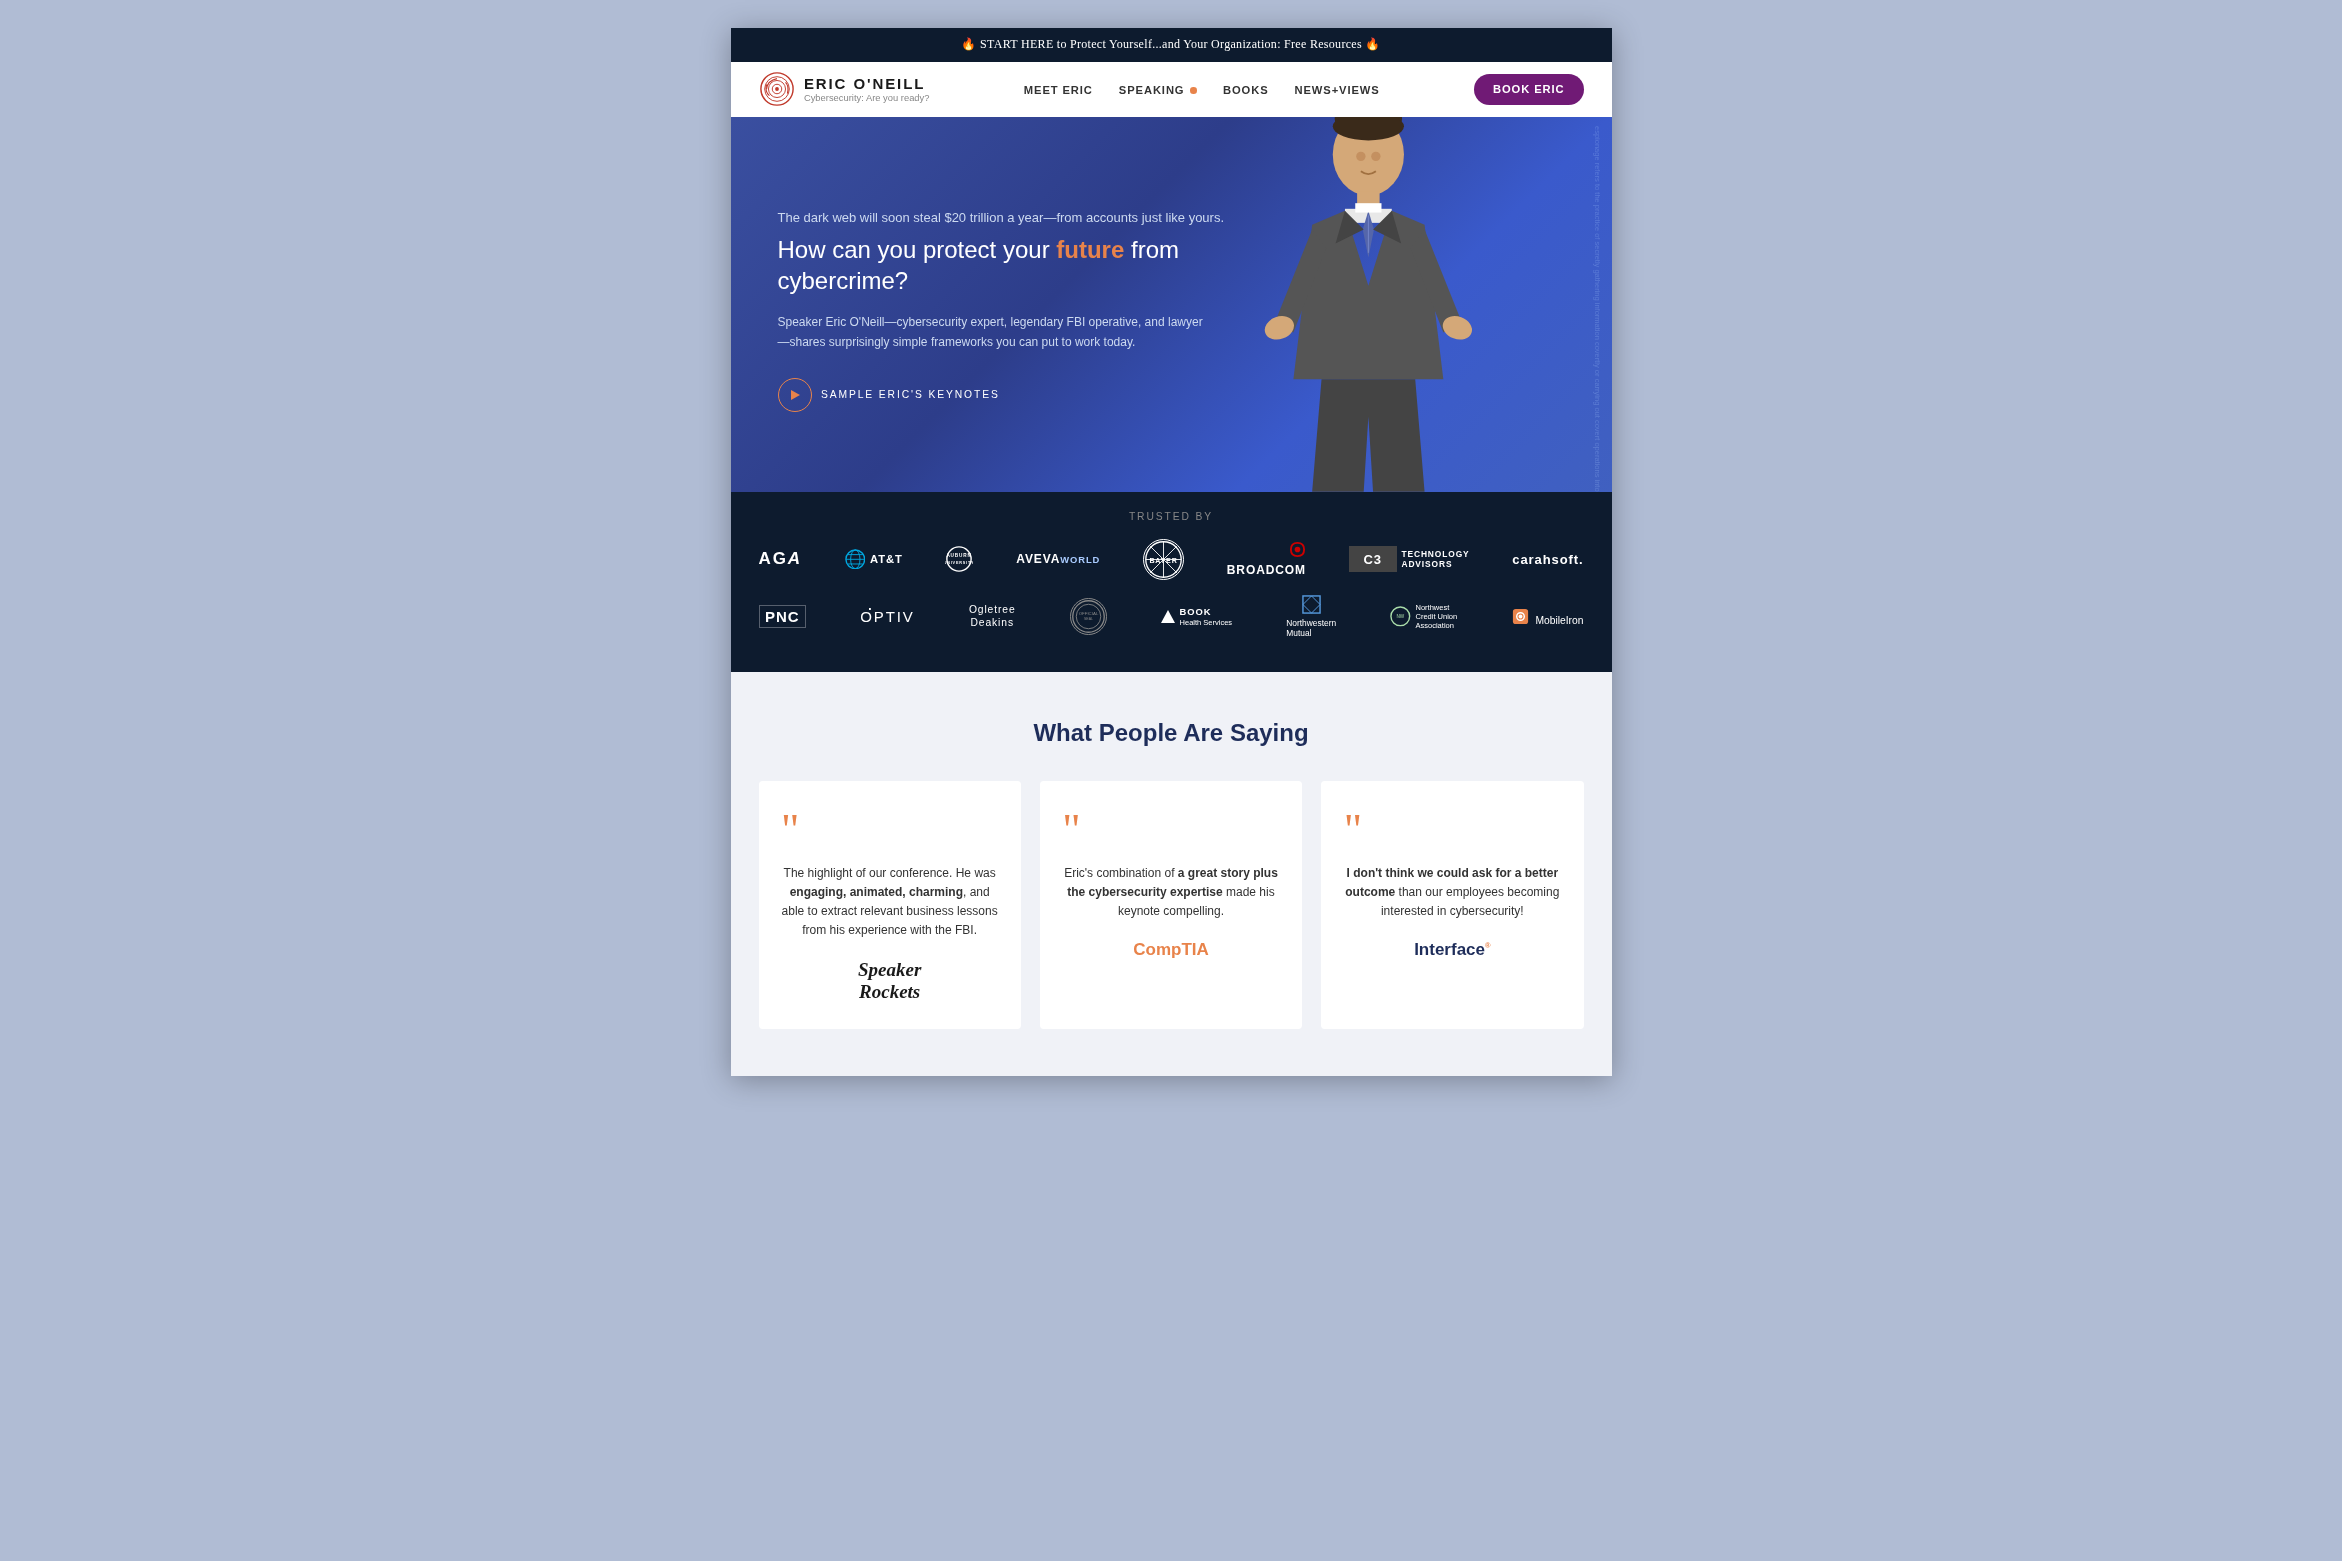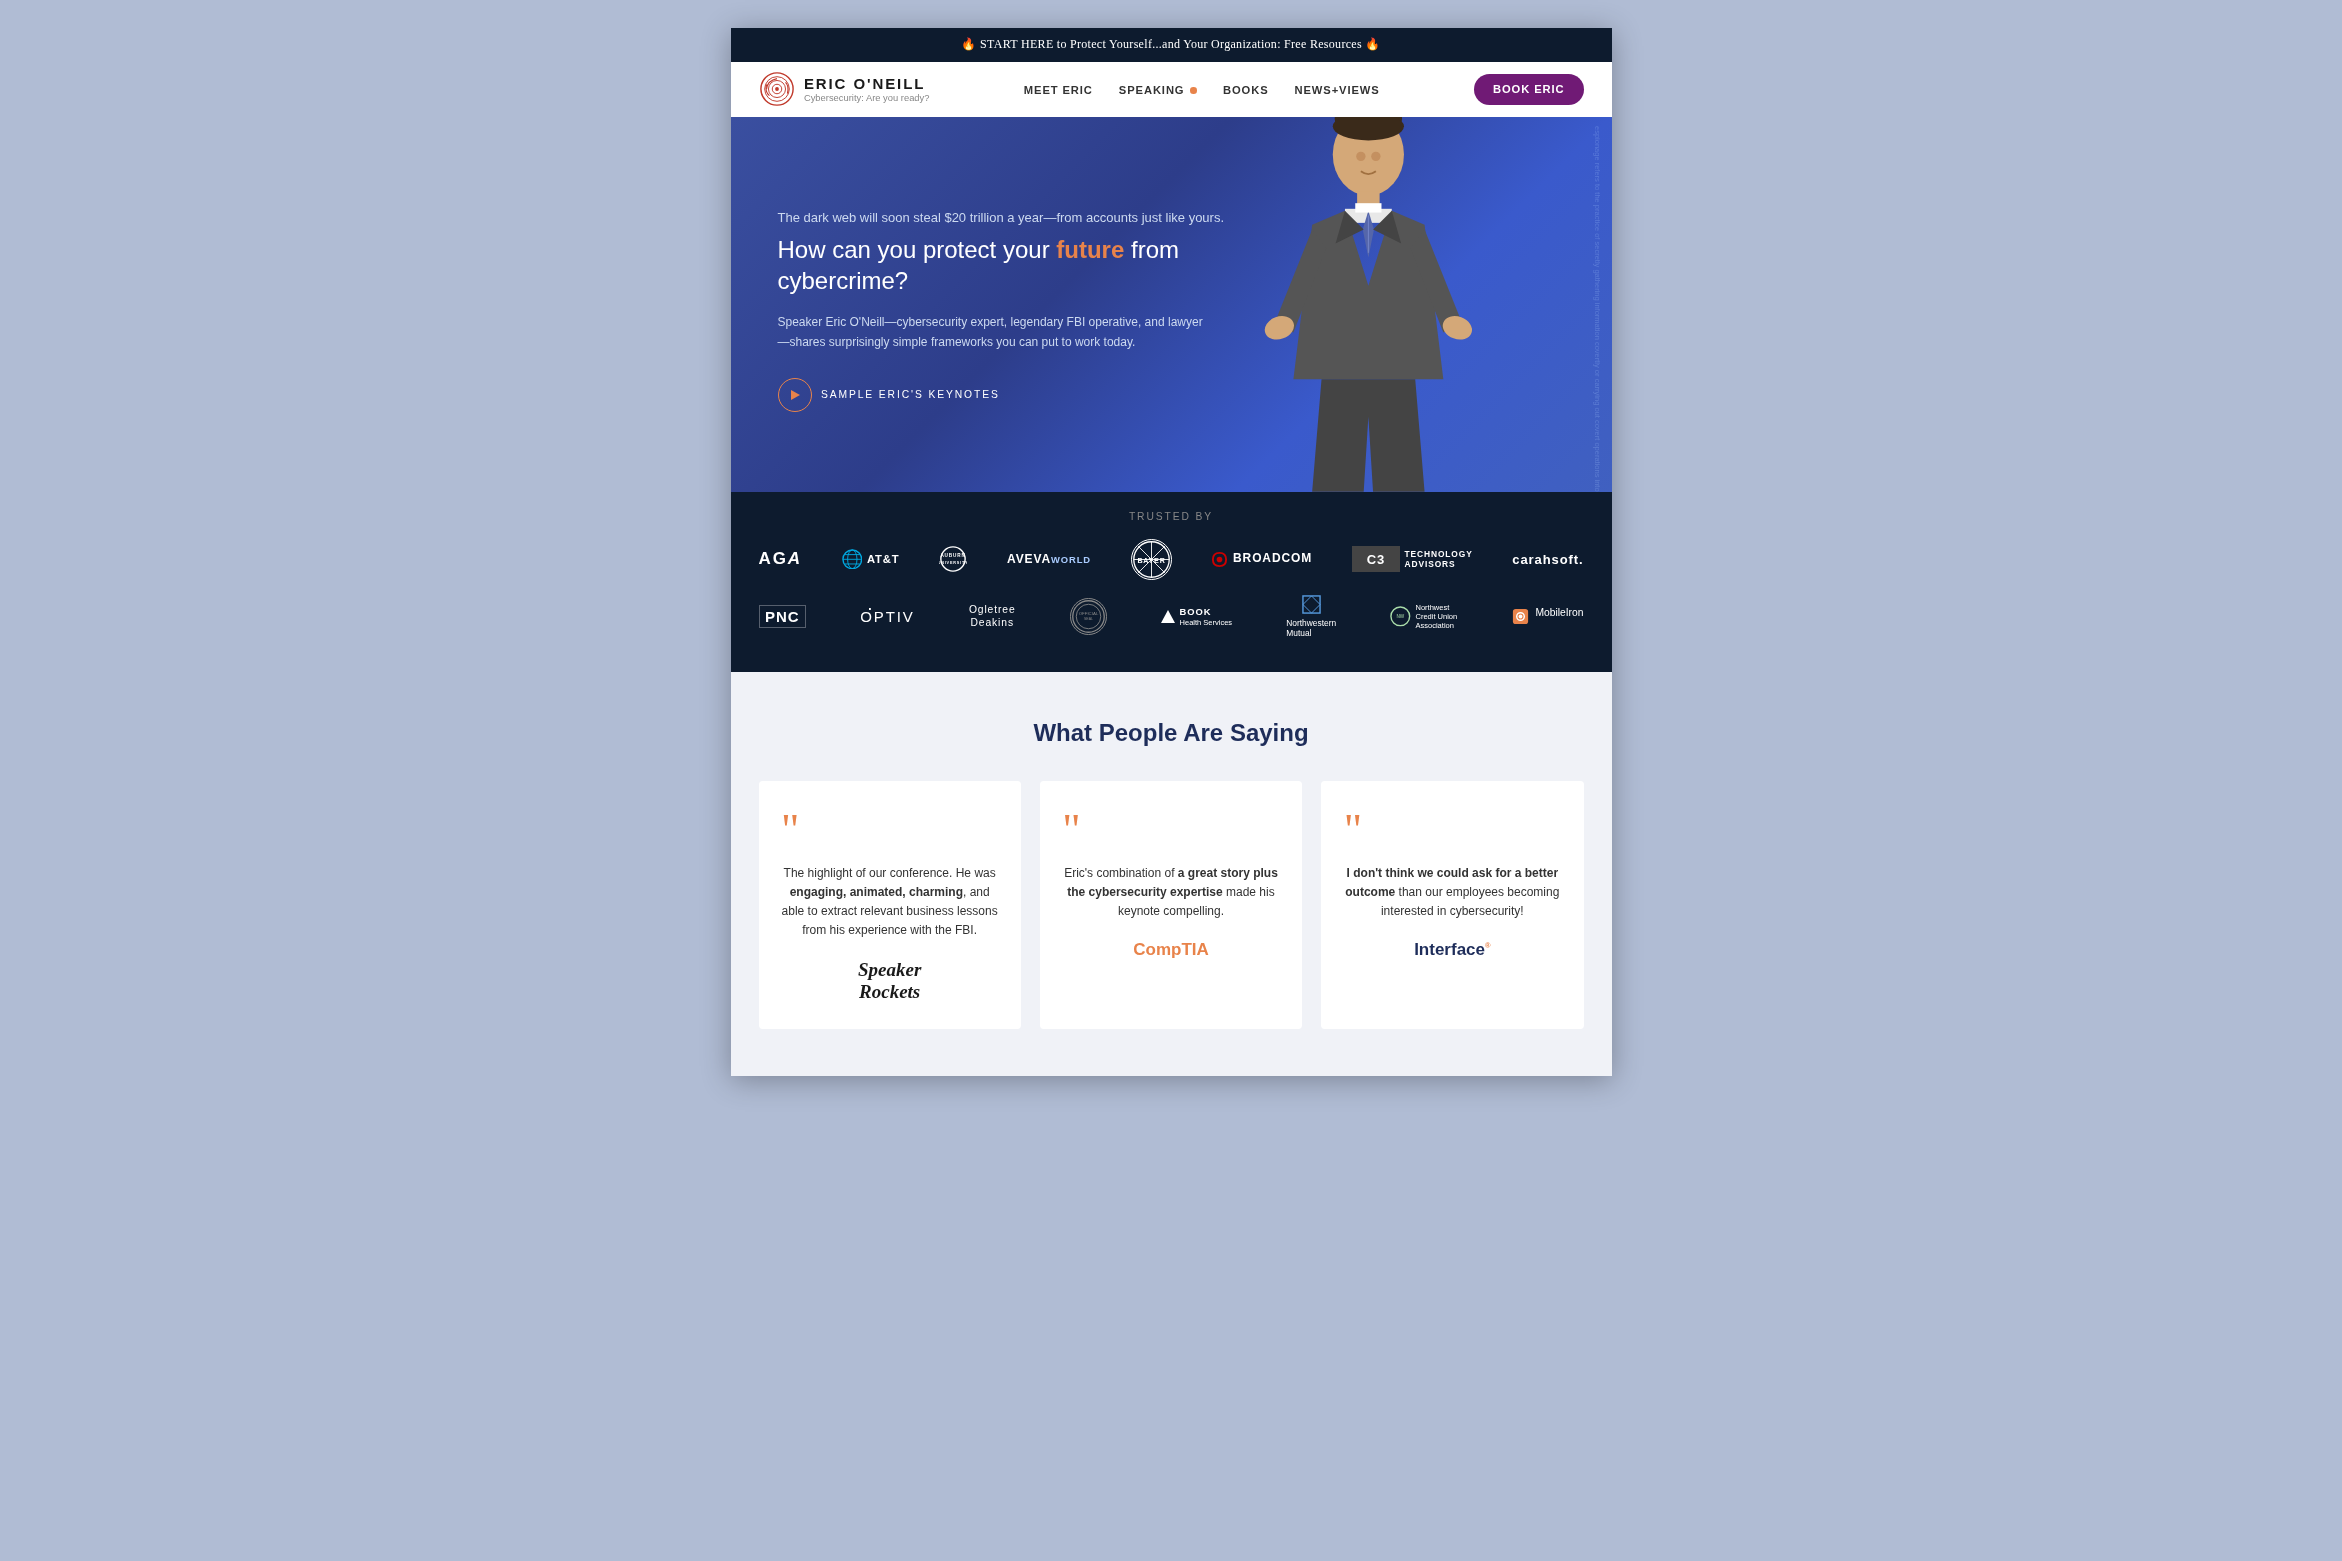--- a/index.html
+++ b/index.html
@@ -516,21 +516,21 @@
         <svg width="41" height="41" viewBox="0 0 44 44" style="font-size:11px">
           <circle cx="22" cy="22" r="20" fill="none" stroke="#fff" stroke-width="1.5"></circle>
           <line x1="22" y1="2" x2="22" y2="42" stroke="#fff" stroke-width="1"></line>
           <line x1="2" y1="22" x2="42" y2="22" stroke="#fff" stroke-width="1"></line>
           <line x1="7" y1="7" x2="37" y2="37" stroke="#fff" stroke-width="1"></line>
           <line x1="37" y1="7" x2="7" y2="37" stroke="#fff" stroke-width="1"></line>
           <text x="22" y="26" text-anchor="middle" font-size="8" fill="#fff" font-family="sans-serif" font-weight="bold">BAYER</text>
         </svg>
       </div>
 
-      <div class="logo-item broadcom" style="display:flex;align-items:flex-start;gap:4.7px;">
+      <div class="logo-item broadcom" style="display:flex;align-items:flex-end;gap:4.7px;flex-direction:column;">
         <svg width="17" height="17" viewBox="0 0 18 18">
           <path d="M2,9 Q2,2 9,2 Q16,2 16,9 Q16,16 9,16 Q2,16 2,9 Z" fill="none" stroke="#cc0000" stroke-width="2"></path>
           <circle cx="9" cy="9" r="3" fill="#cc0000"></circle>
         </svg>
         <span>BROADCOM</span>
       </div>
 
       <div class="logo-item c3" style="display:flex;align-items:center;gap:4.7px;">
         <div class="c3-box">C3</div>
         <div class="c3-text" style="font-size:8.4px;line-height:1.2;color:#fff;">TECHNOLOGY<br>ADVISORS</div>
@@ -590,21 +590,21 @@
           <circle cx="11" cy="11" r="10" fill="none" stroke="#aaddaa" stroke-width="1.5"></circle>
           <text x="11" y="13" text-anchor="middle" font-size="5" fill="#aaddaa" font-family="sans-serif">NW</text>
         </svg>
         <div style="font-size:7.5px;line-height:1.2;font-family:sans-serif;">
           <div>Northwest</div>
           <div>Credit Union</div>
           <div>Association</div>
         </div>
       </div>
 
-      <div class="mobileiron-logo" style="display:flex;align-items:flex-start;gap:5px;color:#fff;">
+      <div class="mobileiron-logo" style="display:flex;align-items:flex-end;gap:5px;color:#fff;">
         <svg width="19" height="19" viewBox="0 0 20 20">
           <rect x="2" y="2" width="16" height="16" rx="3" fill="#e8834a"></rect>
           <circle cx="10" cy="10" r="4" fill="none" stroke="#fff" stroke-width="1.5"></circle>
           <circle cx="10" cy="10" r="2" fill="#fff"></circle>
         </svg>
         <span style="font-size:10.3px;font-family:sans-serif;">MobileIron</span>
       </div>
     </div>
   </section>
 

